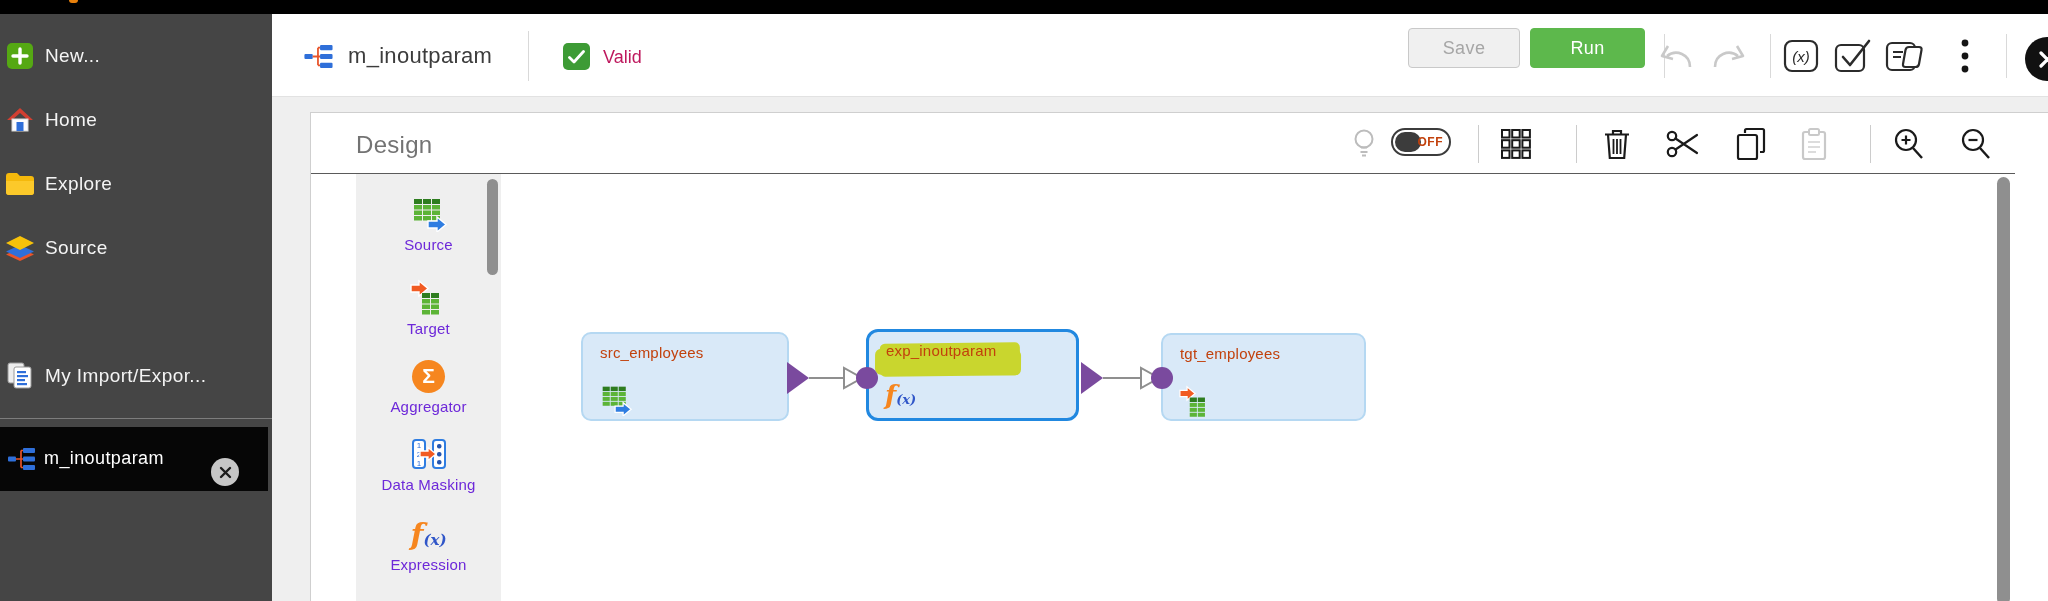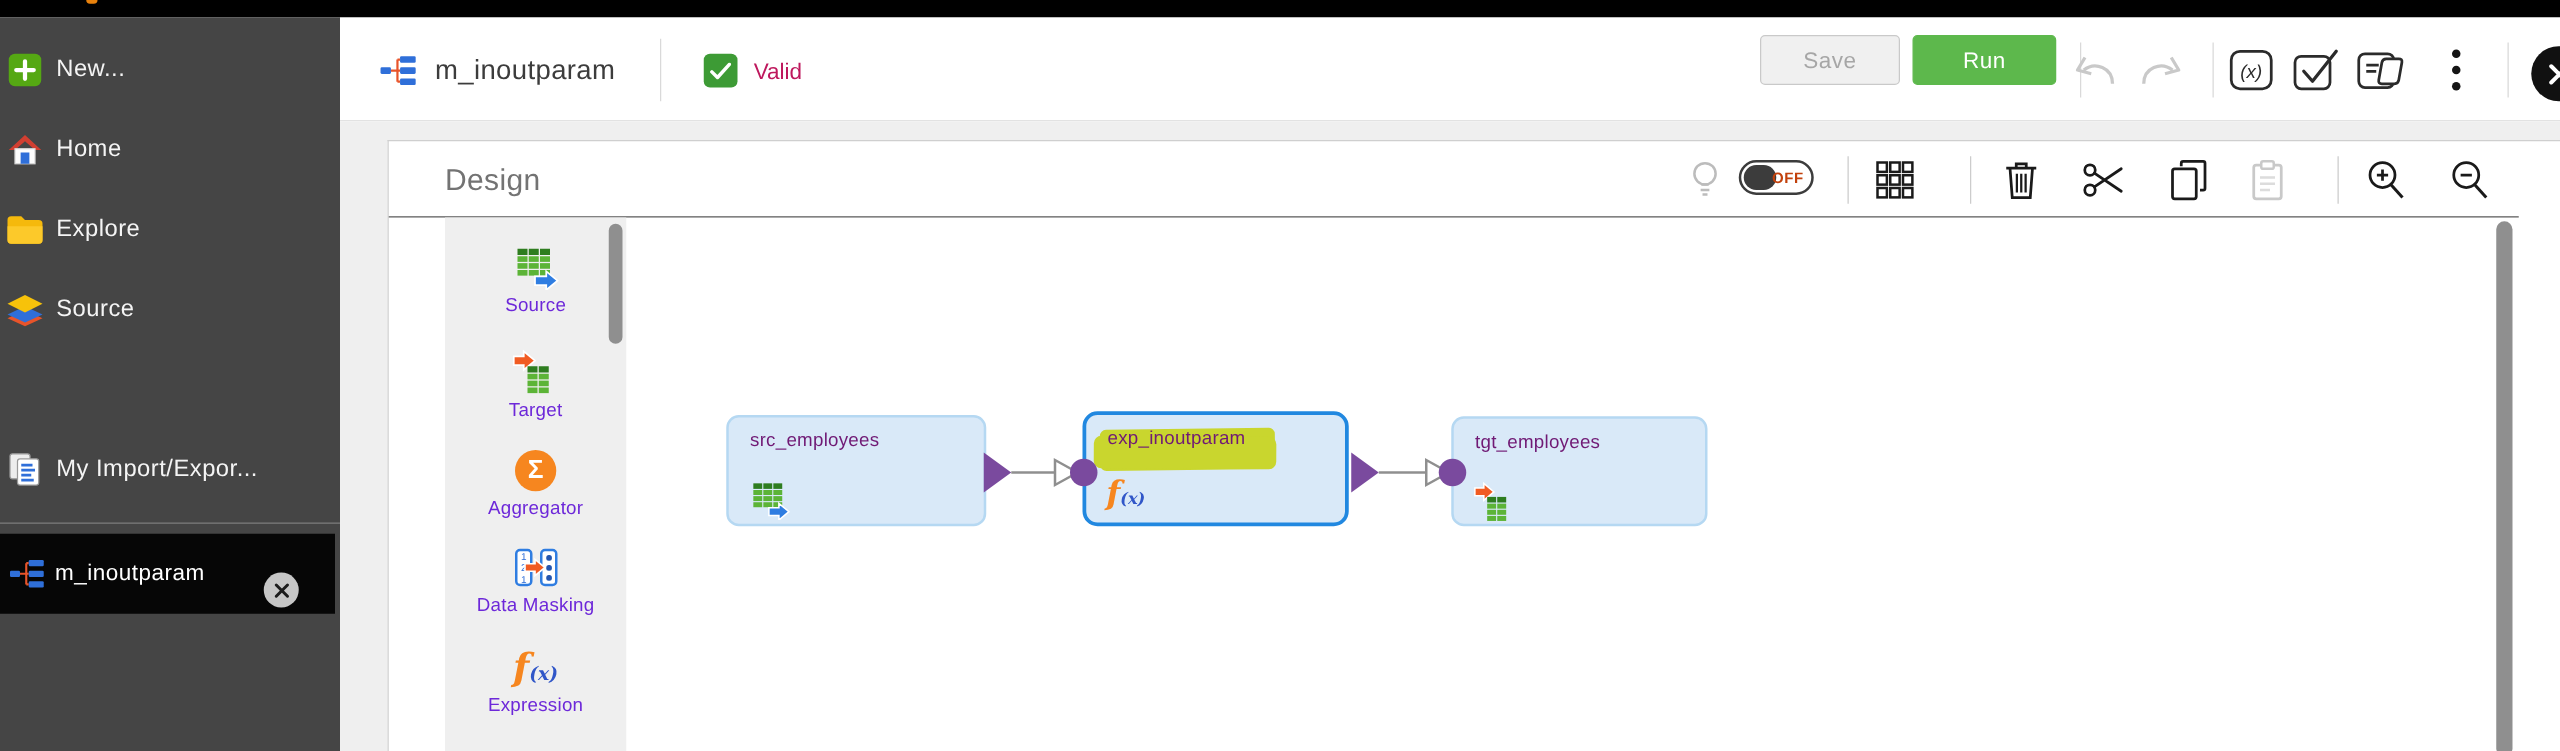--- a/index.html
+++ b/index.html
@@ -66,21 +66,21 @@
   .fx .f { font-family:"DejaVu Serif", serif; font-weight:bold; color:#f6861f; }
   .fx .x { font-family:"DejaVu Serif", serif; font-weight:bold; color:#3056c8; }
   .fx-pal .f { font-size:30px; }
   .fx-pal .x { font-size:15px; }
   .fx-node .f { font-size:26px; }
   .fx-node .x { font-size:13px; }
 
   
   .node { position:absolute; background:#d9e9f8; border:2px solid #b5d8f2; border-radius:10px; cursor:pointer; }
   .node.selected { border:3px solid #2188e0; border-radius:12px; }
-  .node-label { position:absolute; left:17px; top:10px; font-size:15px; color:#701a75; letter-spacing:.2px; z-index:3; }
+  .node-label { position:absolute; left:17px; top:10px; font-size:15px; color:#c2410c; letter-spacing:.2px; z-index:3; }
   .node-icon { position:absolute; left:16px; top:50px; z-index:2; }
   .hl-mark { position:absolute; left:11px; top:11px; width:140px; height:33px; background:#c9d62e; border-radius:5px; transform:rotate(-0.7deg); z-index:1; }
   .hl-mark::after { content:""; position:absolute; left:-5px; top:6px; width:146px; height:26px; background:#c9d62e; border-radius:6px; transform:rotate(1deg); }
   .conn-svg { position:absolute; left:0; top:0; z-index:4; pointer-events:none; }
   .canvas-scroll { position:absolute; left:1686px; top:64px; width:13px; height:428px; border-radius:7px; background:#8f8f8f; cursor:pointer; }
 </style>
 </head>
 <body>
 
 <div class="app">

